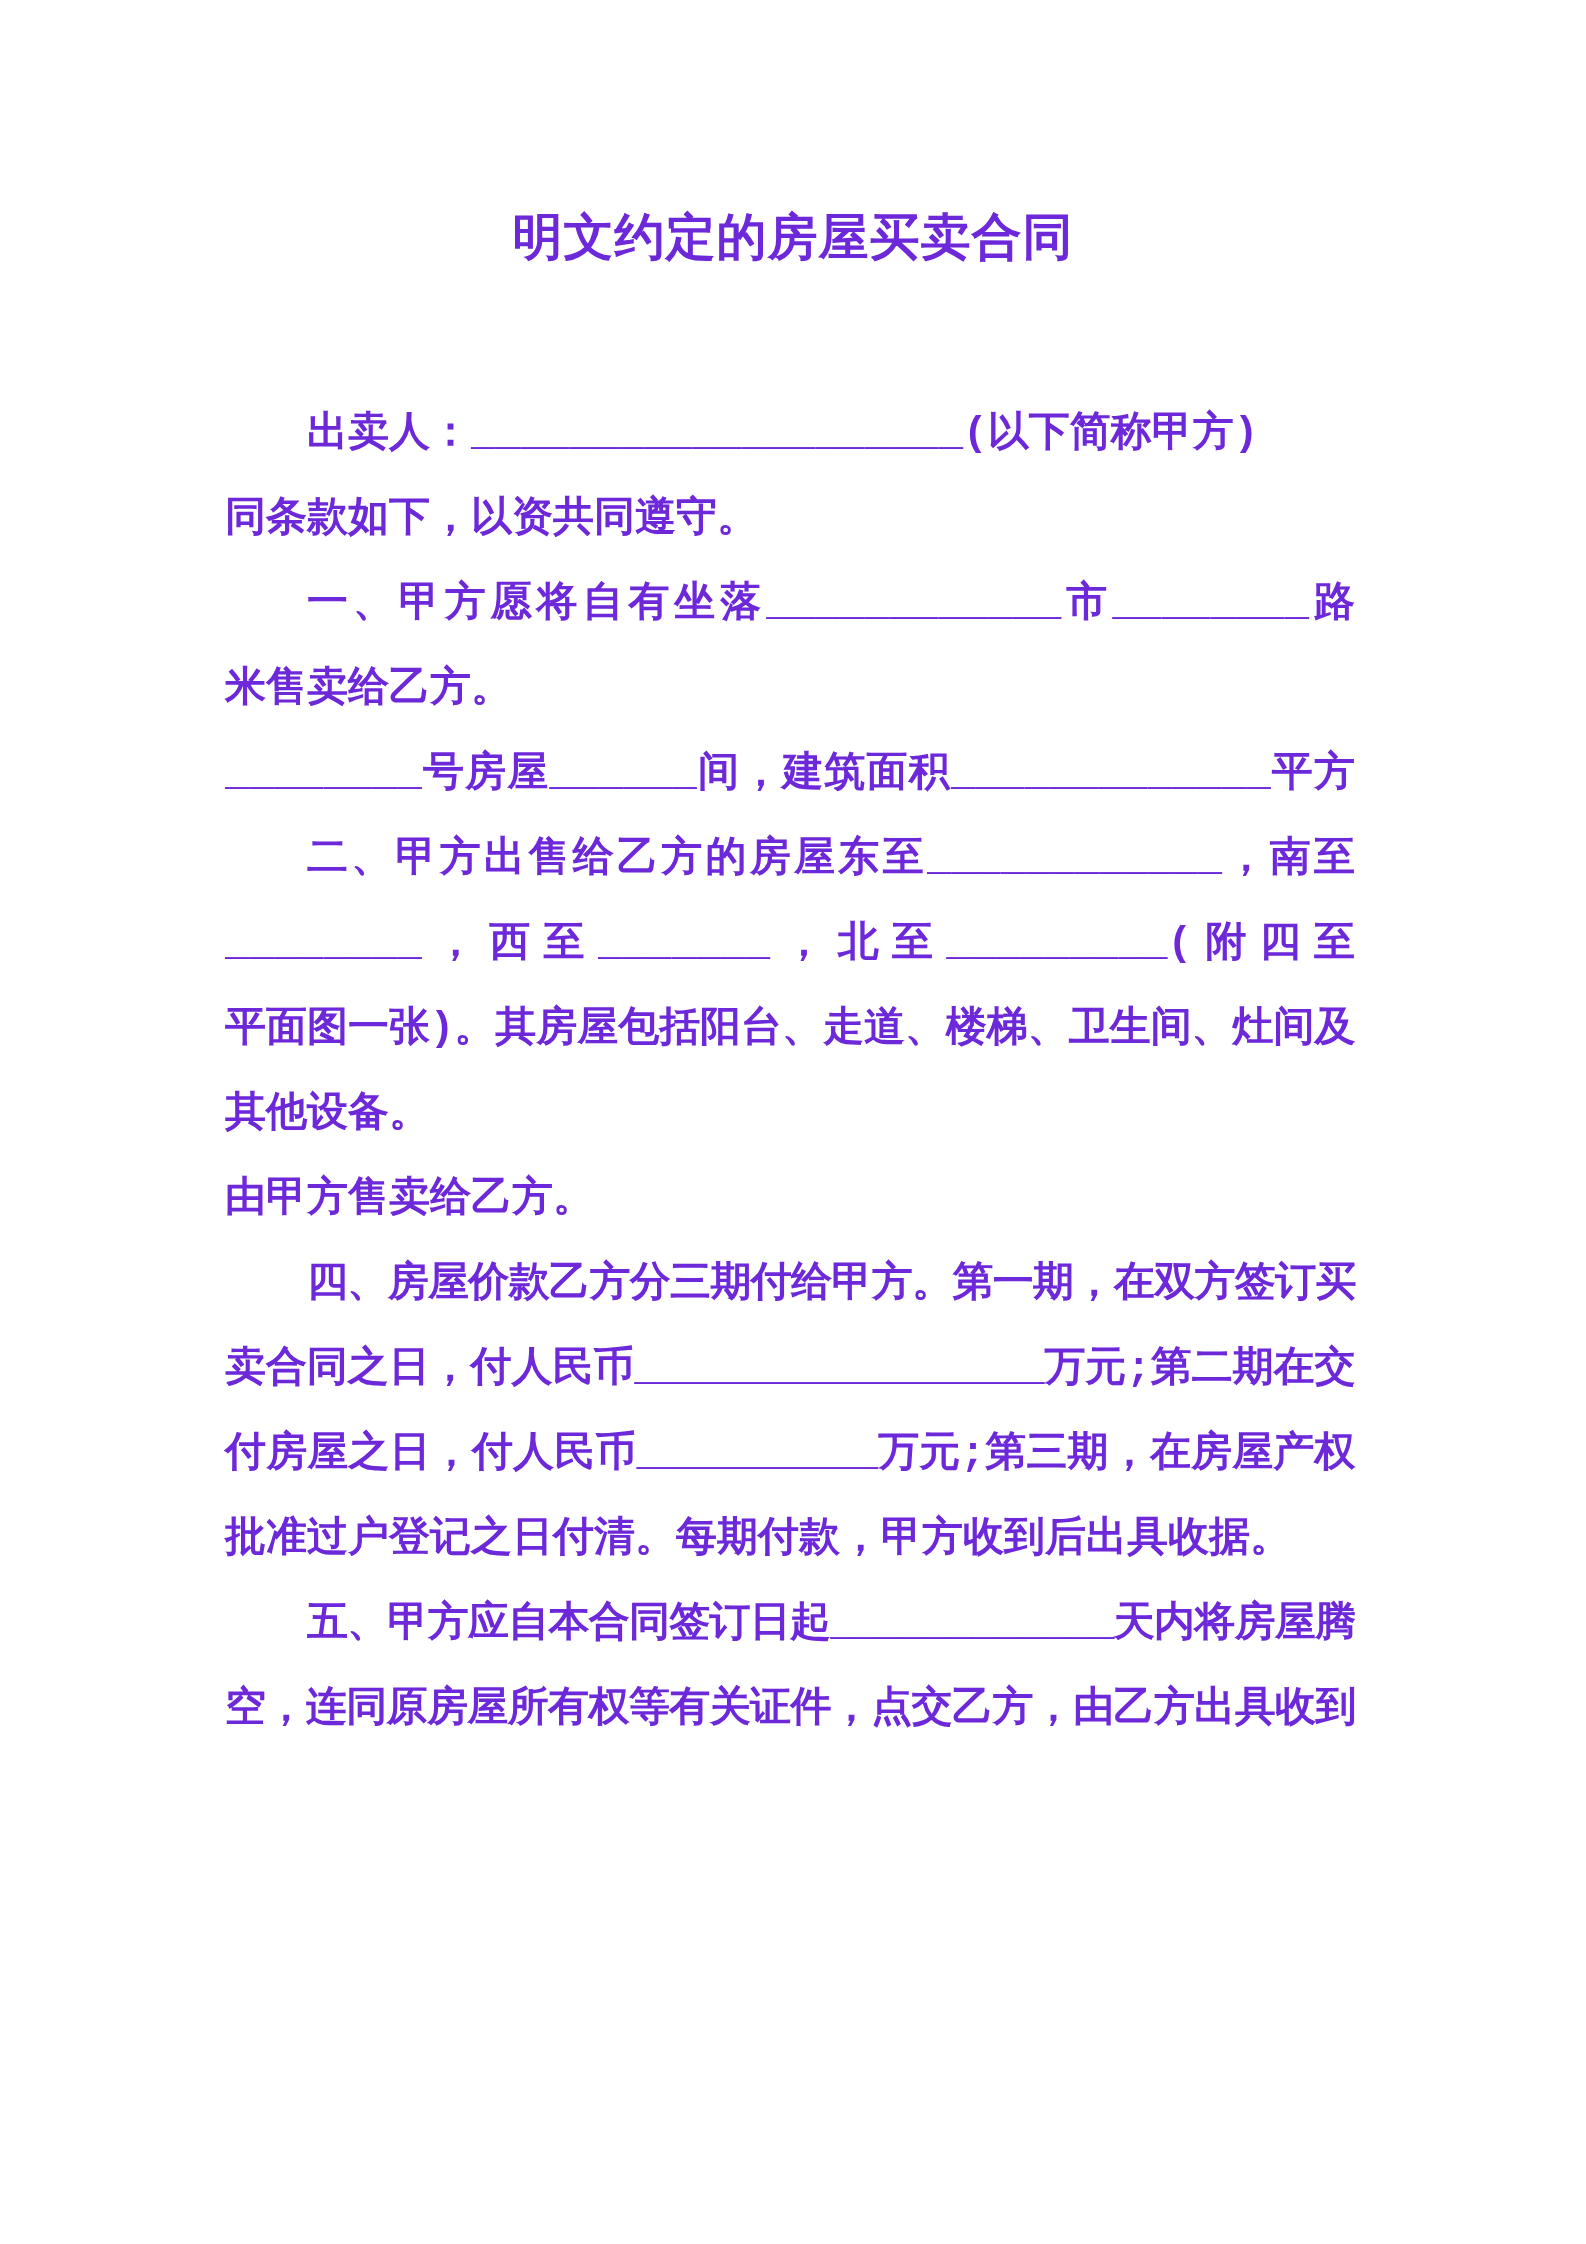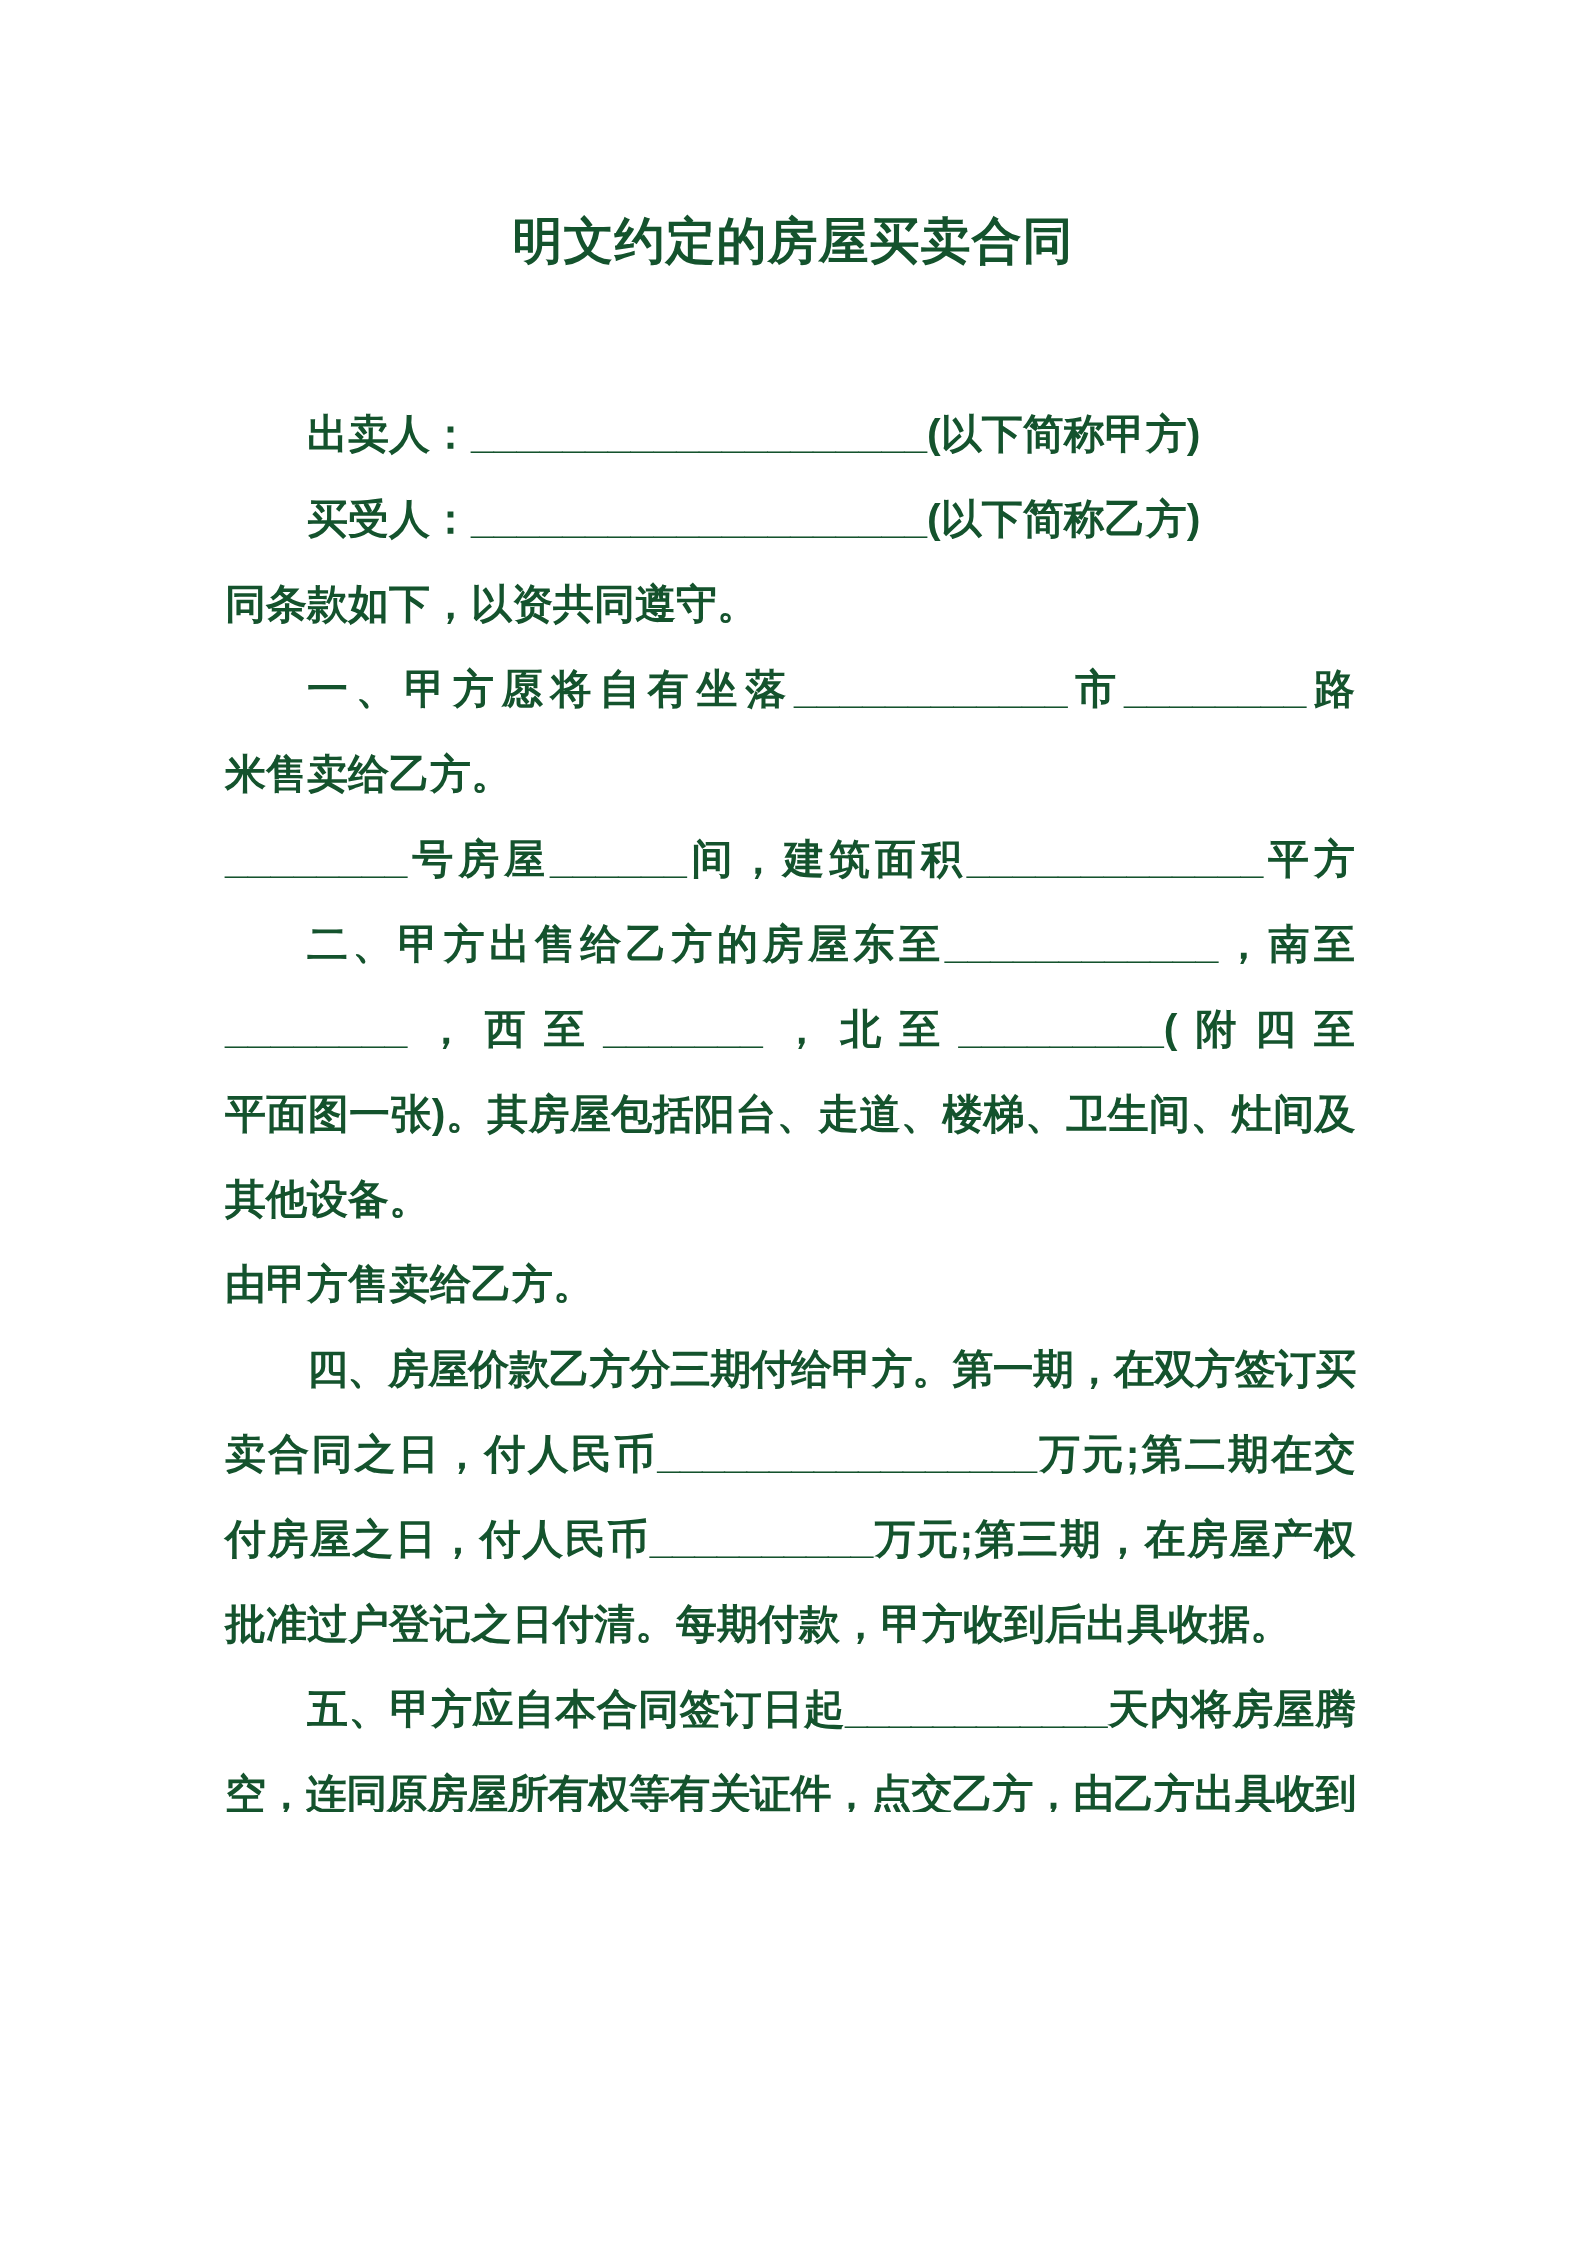--- a/index.html
+++ b/index.html
@@ -5,22 +5,22 @@
   html, body {
     margin: 0;
     padding: 0;
     background: #ffffff;
   }
   .page {
     position: relative;
     width: 1586px;
     height: 1812px;
     background: #ffffff;
-    color: #14532d;
-    font-family: Liberation Sans, sans-serif;
+    color: #6d28d9;
+    font-family: Liberation Mono, monospace;
     font-weight: 700;
     overflow: hidden;
   }
   .doc-title {
     margin: 0;
     padding-top: 214px;
     font-size: 50px;
     line-height: 54px;
     letter-spacing: 1px;
     text-align: center;
@@ -50,21 +50,20 @@
 </style>
 </head>
 <body>
 
 <div class="page">
 
   <h1 class="doc-title">明文约定的房屋买卖合同</h1>
 
   <div class="doc-body">
     <div class="line indent">出卖人：____________________(以下简称甲方)</div>
-    <div class="line indent">买受人：____________________(以下简称乙方)</div>
     <div class="line">同条款如下，以资共同遵守。</div>
     <div class="line indent justify">一、甲方愿将自有坐落____________市________路</div>
     <div class="line">米售卖给乙方。</div>
     <div class="line justify">________号房屋______间，建筑面积_____________平方</div>
     <div class="line indent justify">二、甲方出售给乙方的房屋东至____________，南至</div>
     <div class="line justify">________，西至_______，北至_________(附四至</div>
     <div class="line justify t05">平面图一张)。其房屋包括阳台、走道、楼梯、卫生间、灶间及</div>
     <div class="line">其他设备。</div>
     <div class="line">由甲方售卖给乙方。</div>
     <div class="line indent justify t15">四、房屋价款乙方分三期付给甲方。第一期，在双方签订买</div>

